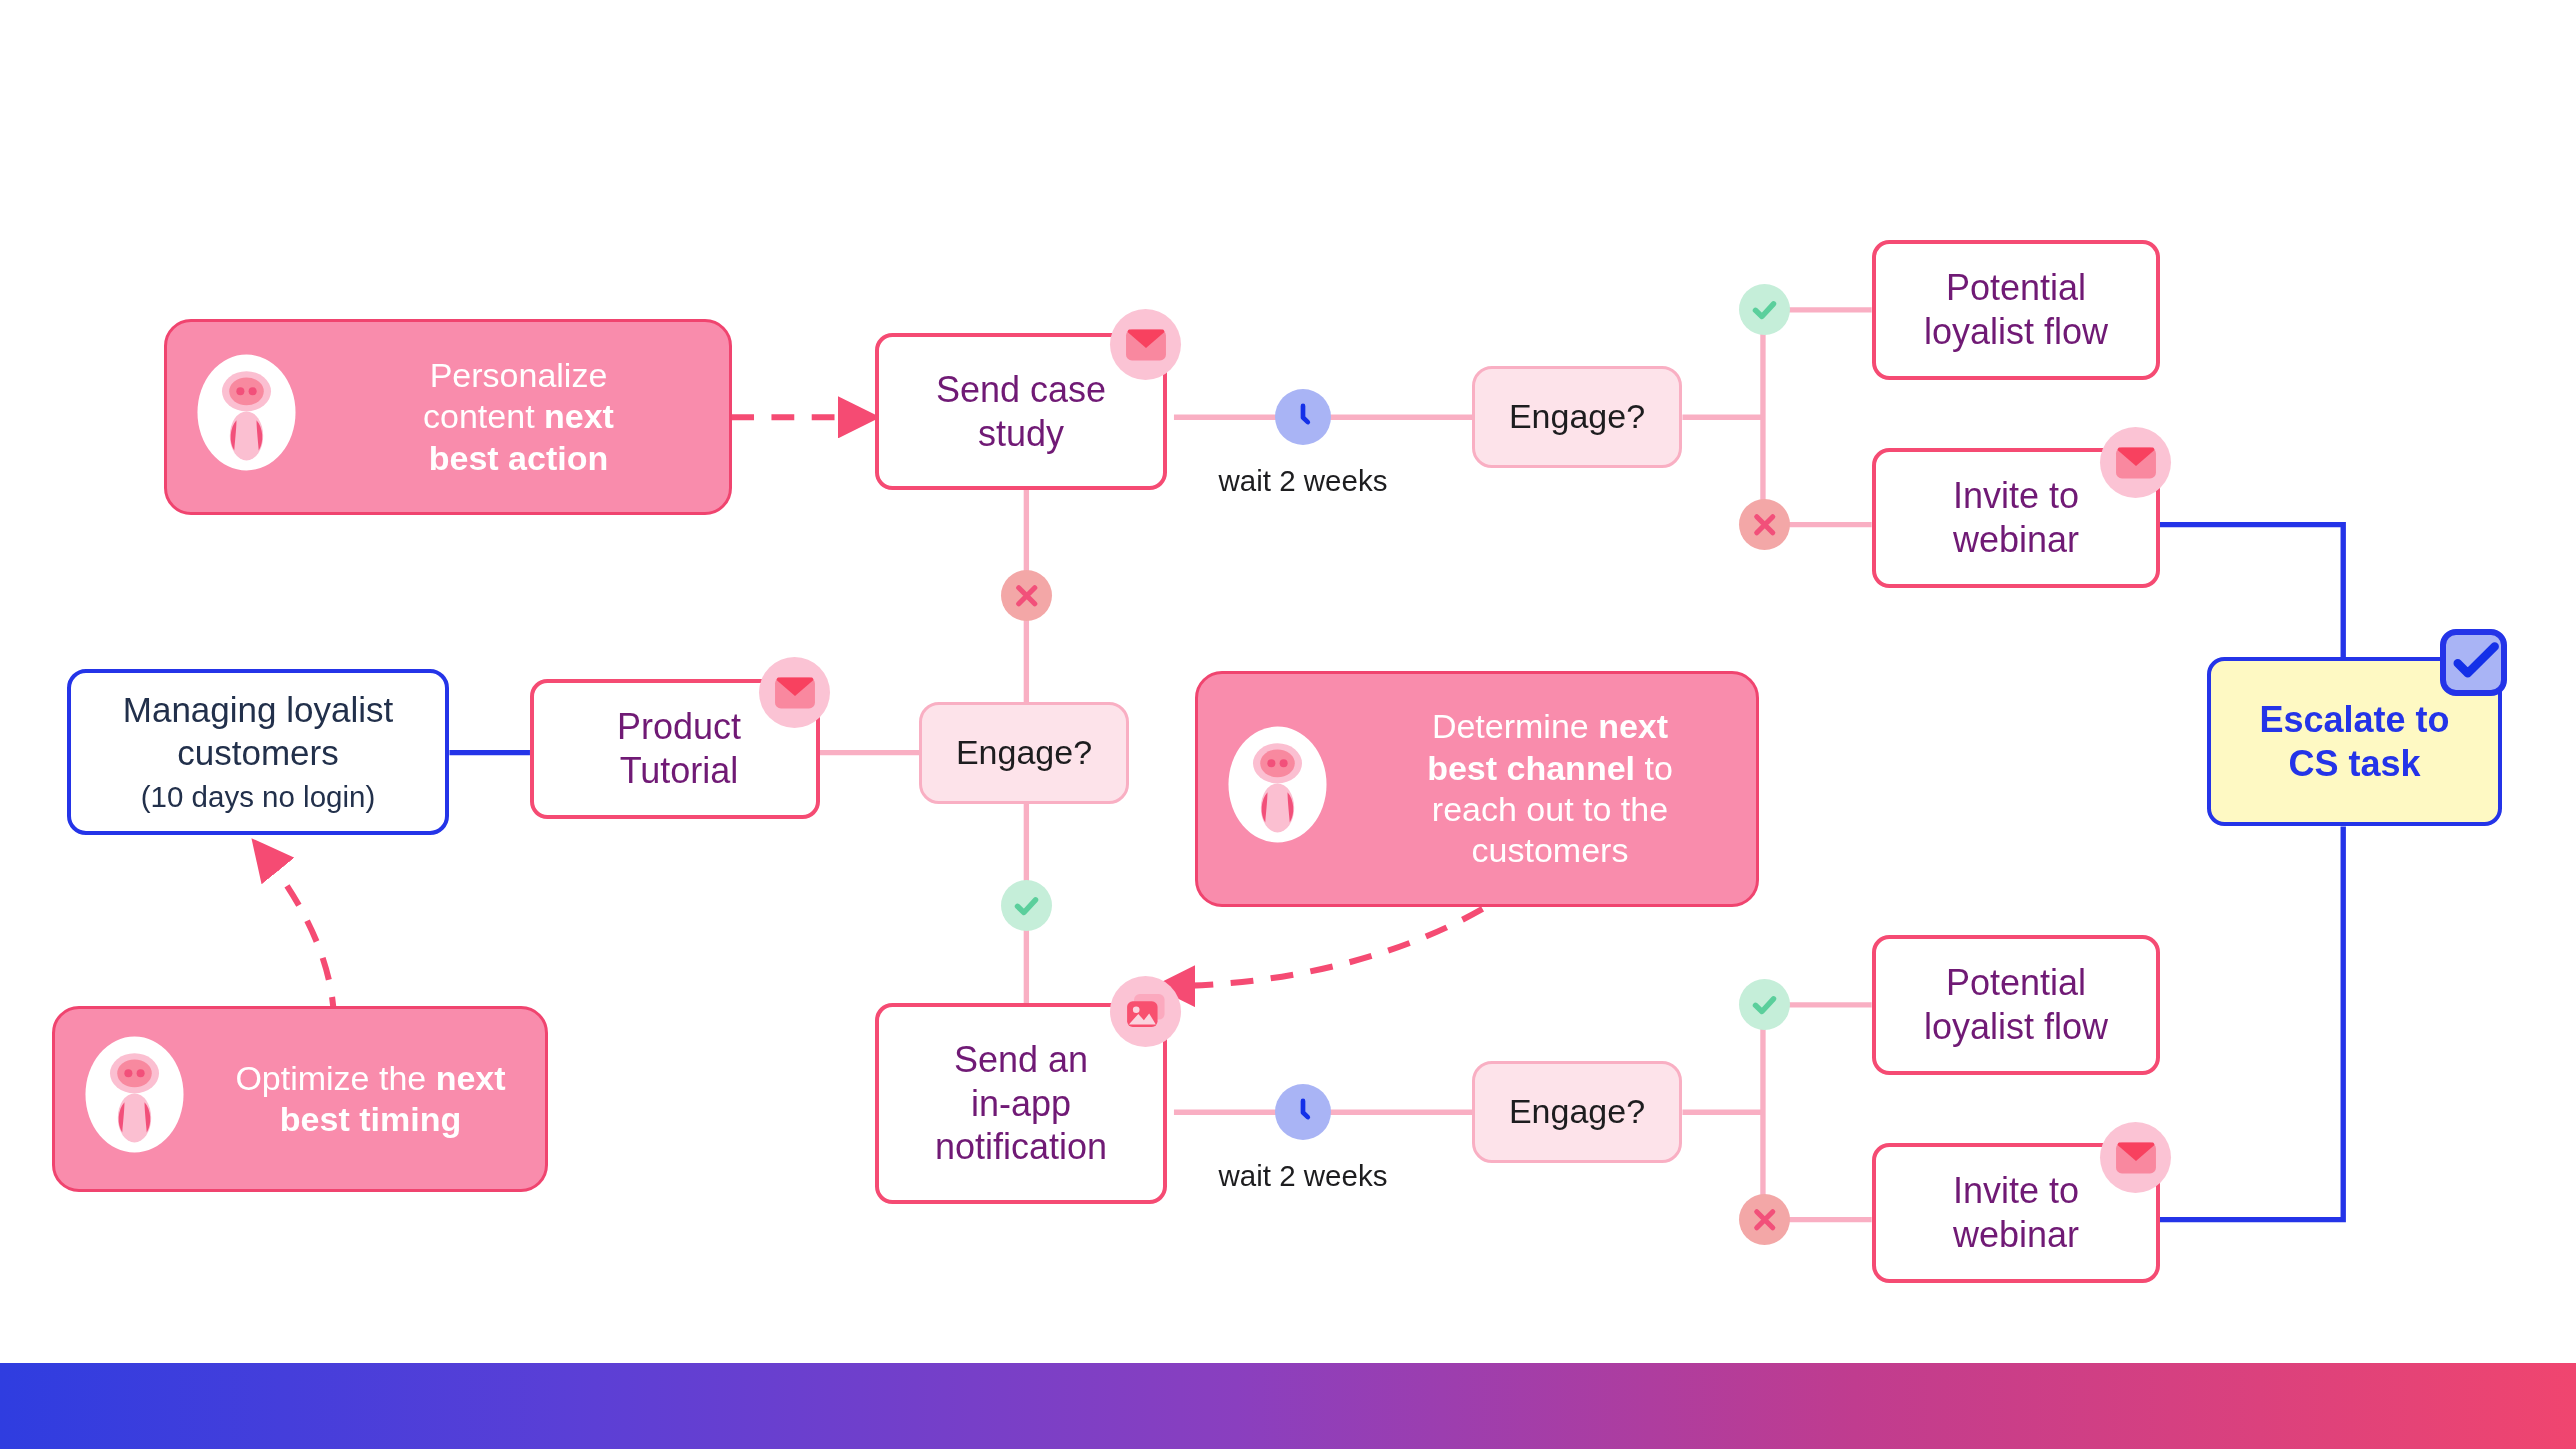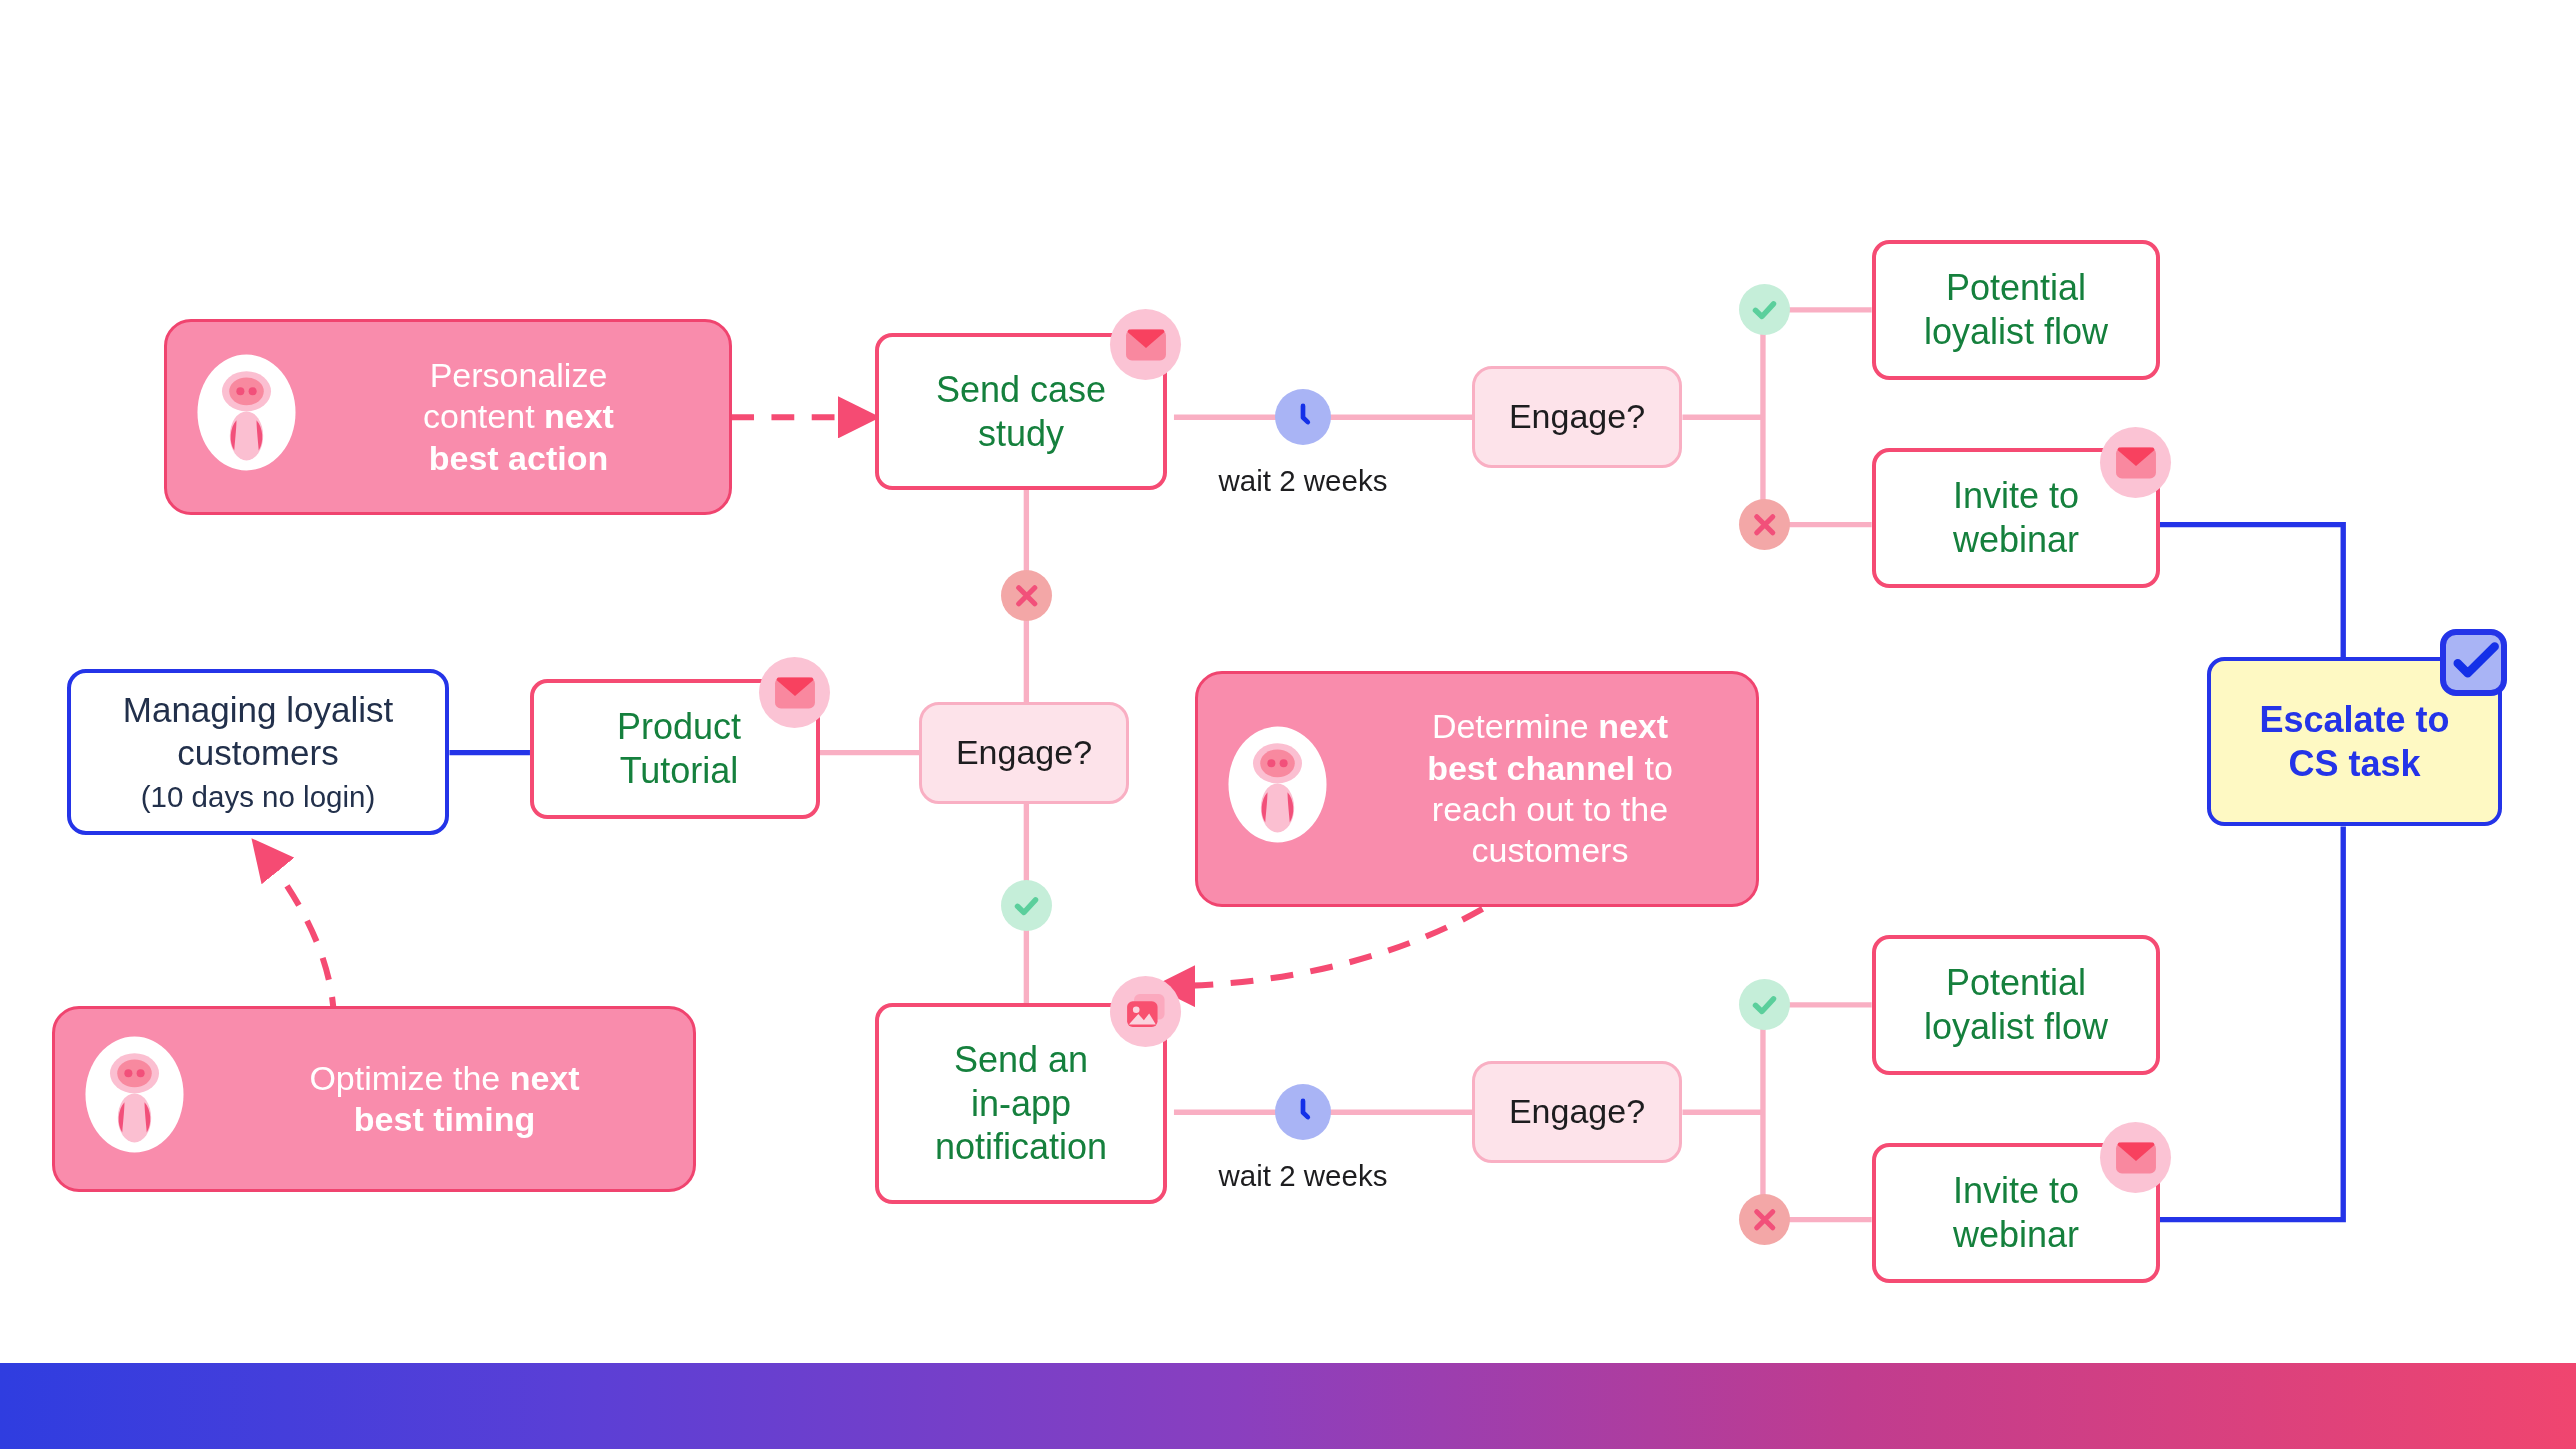--- a/index.html
+++ b/index.html
@@ -19,21 +19,21 @@
     display: flex; align-items: center; justify-content: center;
     text-align: center;
     border-radius: 17.4px;
     line-height: 1.22;
   }
 
   
   .n-action {
     background: #ffffff;
     border: 4px solid #F54B73;
-    color: #15803d;
+    color: #701a75;
     font-size: 36px;
     font-weight: 400;
   }
 
   
   .n-decision {
     background: #FDE3EA;
     border: 3.4px solid #F9AFC3;
     color: #1d1d1f;
     font-size: 34px;
@@ -366,21 +366,21 @@
       <span>Escalate to</span><br>
       <span>CS task</span>
     </span>
   </div>
   <div class="task-badge" style="left:2440px; top:629px;">
     <svg width="48" height="42" viewBox="0 0 26 22" xmlns="http://www.w3.org/2000/svg" style="overflow:visible;">
       <path d="M4.2,11.2 L9.6,16.6 L24.2,2.0" stroke="#1430E8" stroke-width="4.6" fill="none" stroke-linecap="round" stroke-linejoin="round"></path>
     </svg>
   </div>
 
-  <div class="node n-callout" style="left:52px; top:1006px; width:644px; height:186px;">
+  <div class="node n-callout" style="left:52px; top:1006px; width:496px; height:186px;">
     <span class="avatar">
       <svg width="113" height="127" viewBox="0 0 100 114" xmlns="http://www.w3.org/2000/svg">
         <ellipse cx="50" cy="57" rx="44" ry="52" fill="#ffffff"></ellipse>
         <ellipse cx="50" cy="38" rx="22" ry="18" fill="#FBBFD1"></ellipse>
         <ellipse cx="50" cy="38" rx="15.5" ry="12.5" fill="#F8899F"></ellipse>
         <circle cx="44.5" cy="38" r="3.6" fill="#F2507A"></circle>
         <circle cx="55.5" cy="38" r="3.6" fill="#F2507A"></circle>
         <ellipse cx="50" cy="78" rx="15" ry="22" fill="#FBBFD1"></ellipse>
         <path d="M41,64 C35,70 34,84 39,91 C40,80 41,70 41,64 Z" fill="#F2507A"></path>
         <path d="M59,64 C65,70 66,84 61,91 C60,80 59,70 59,64 Z" fill="#F2507A"></path>

